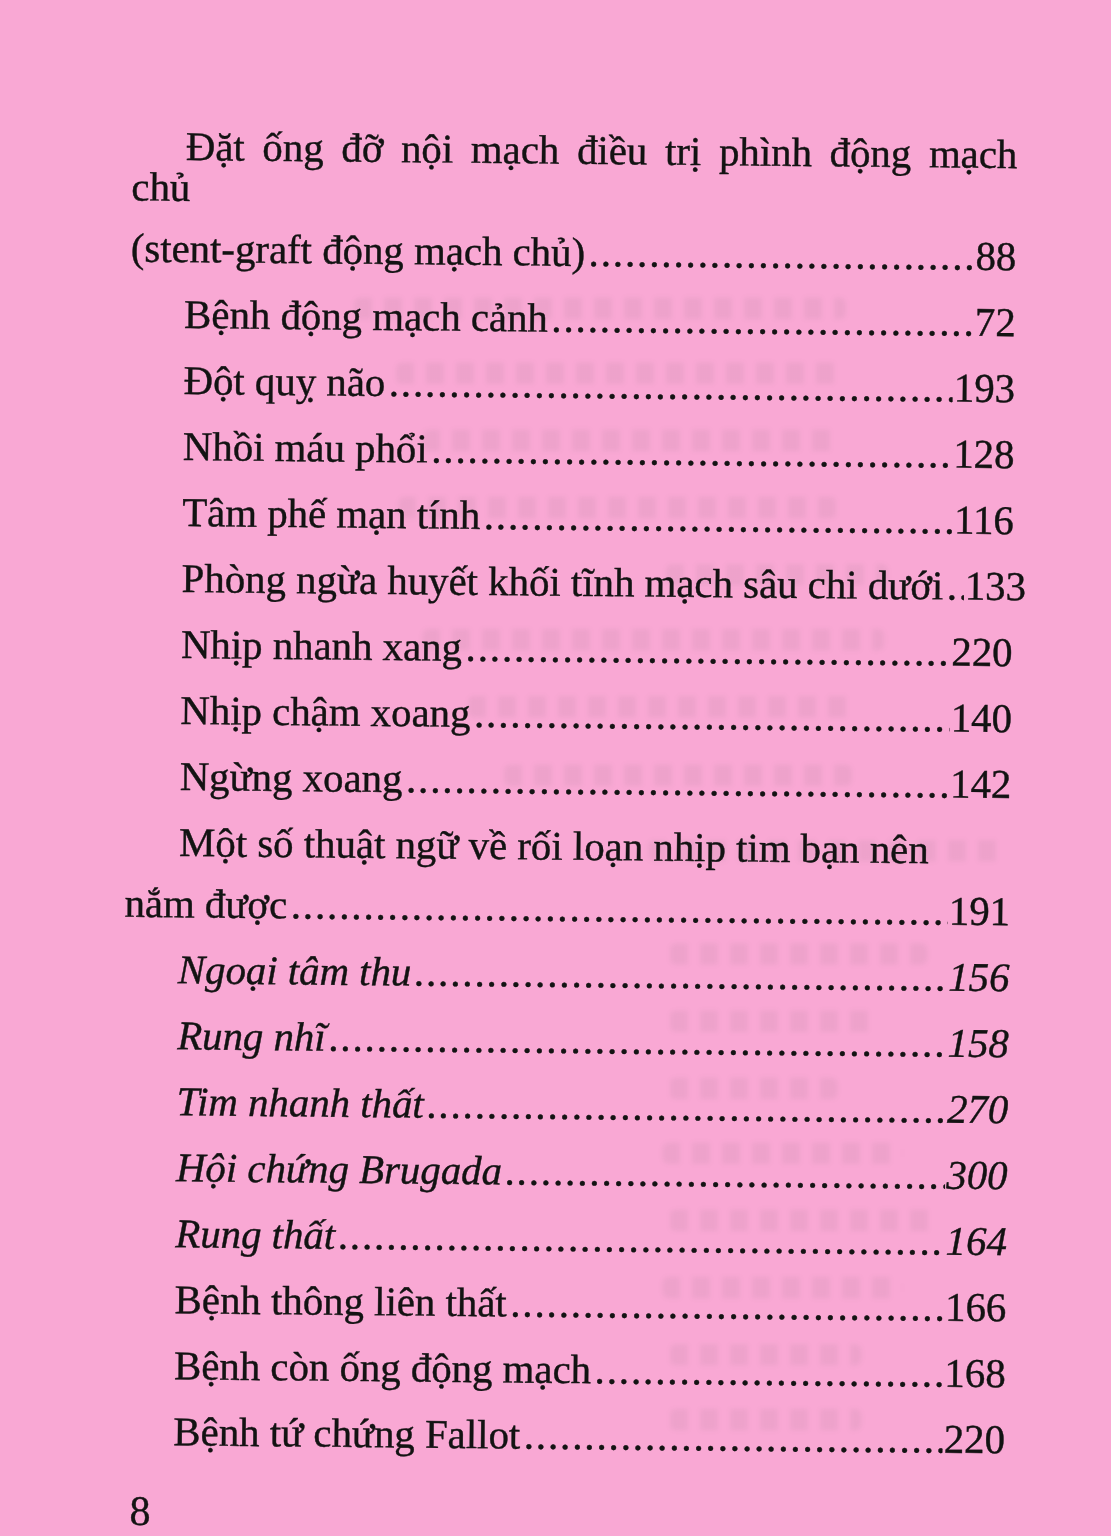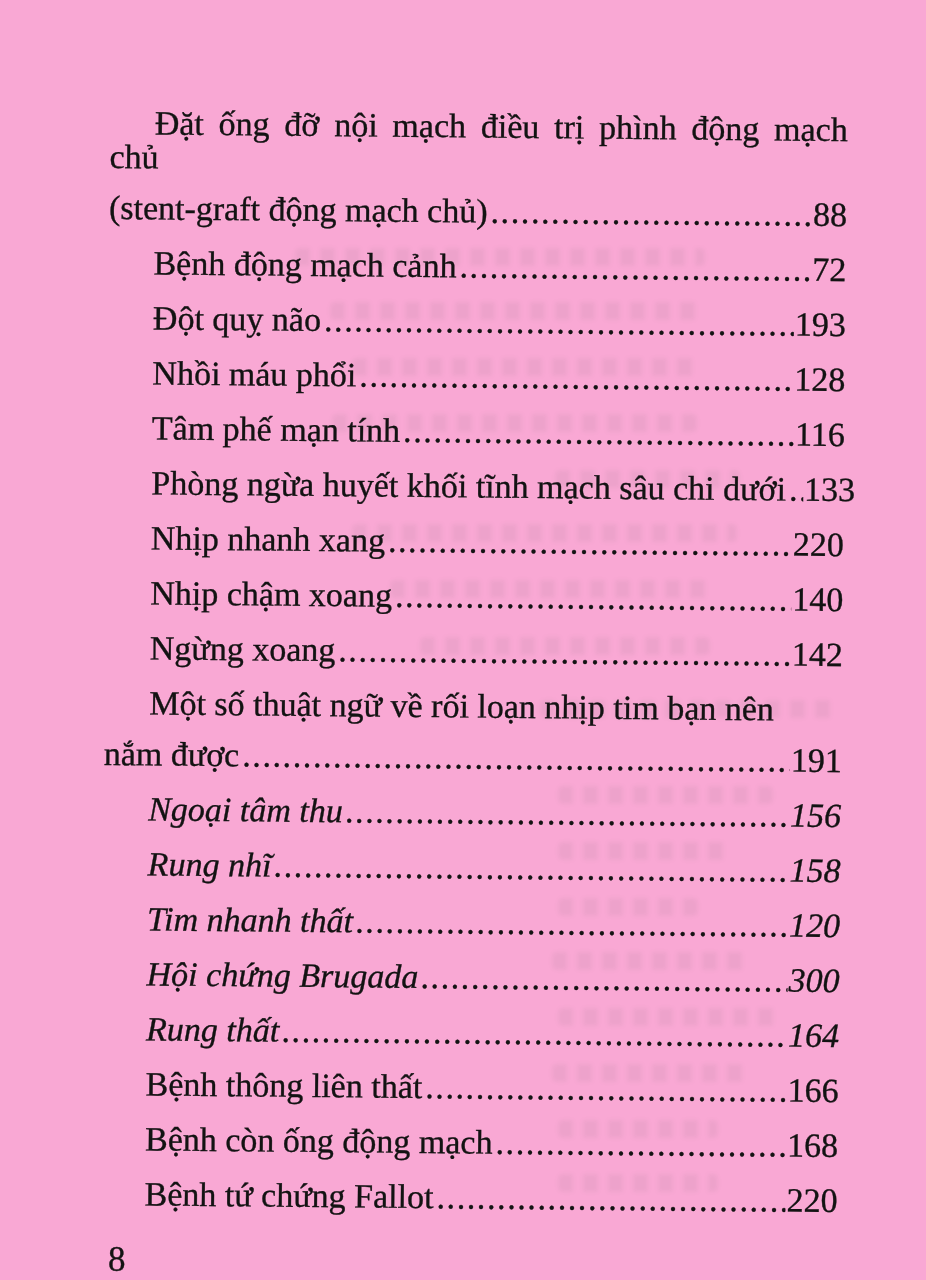--- a/index.html
+++ b/index.html
@@ -208,21 +208,21 @@
         <div class="row indent">
           <span class="text">Rung nhĩ</span>
           <span class="leader"></span>
           <span class="pagenum">158</span>
         </div>
       </div>
       <div class="entry italic">
         <div class="row indent">
           <span class="text">Tim nhanh thất</span>
           <span class="leader"></span>
-          <span class="pagenum">120</span>
+          <span class="pagenum">270</span>
         </div>
       </div>
       <div class="entry italic">
         <div class="row indent">
           <span class="text">Hội chứng Brugada</span>
           <span class="leader"></span>
           <span class="pagenum">300</span>
         </div>
       </div>
       <div class="entry italic">

